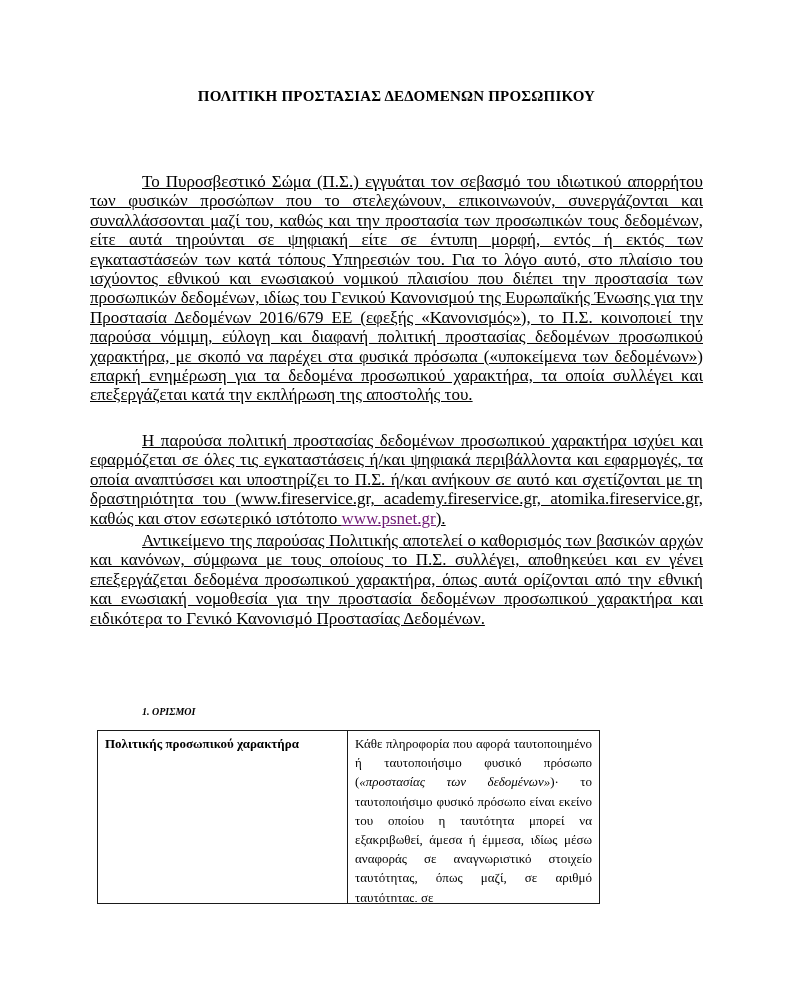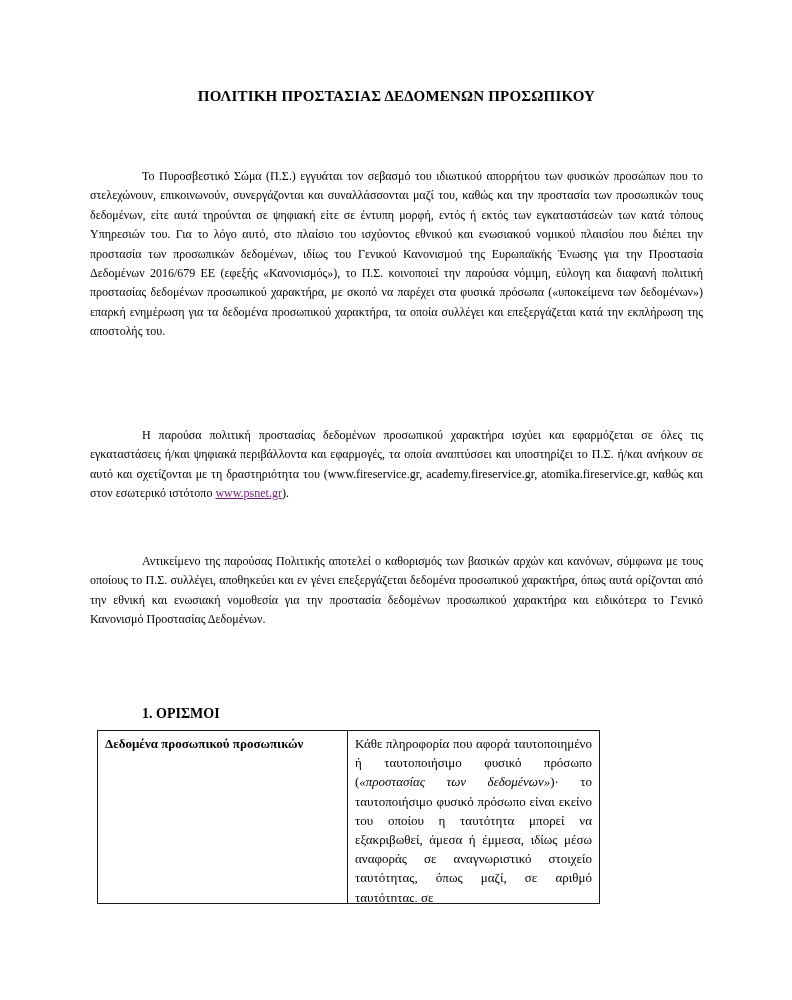--- a/index.html
+++ b/index.html
@@ -20,40 +20,42 @@
     text-align: center;
     font-weight: bold;
     font-size: 15px;
     line-height: 24px;
     letter-spacing: 0.2px;
   }
   .para {
     position: absolute;
     left: 90px;
     width: 613px;
-    font-size: 12px;
+    font-size: 17px;
     line-height: 19.4px;
     text-align: justify;
     text-indent: 52px;
+    text-decoration: underline;
   }
   #para-1 { top: 155px; }
   #para-2 { top: 414px; }
-  #para-3 { top: 540px; }
+  #para-3 { top: 514px; }
   .hyperlink {
     color: #701a75;
     text-decoration: underline;
     cursor: pointer;
   }
   .section-heading {
     position: absolute;
     left: 90px;
     top: 674px;
     width: 613px;
-    font-size: 14px;
+    font-size: 10px;
     font-weight: bold;
+    font-style: italic;
     text-indent: 52px;
     margin-top: 32px;
   }
   .def-table {
     position: absolute;
     left: 97px;
     top: 730px;
     width: 502px;
     border-collapse: collapse;
     table-layout: fixed;
@@ -88,21 +90,21 @@
   </p>
 
   <p class="para" id="para-3">Αντικείμενο της παρούσας Πολιτικής αποτελεί ο καθορισμός των βασικών αρχών και κανόνων, σύμφωνα με τους οποίους το Π.Σ. συλλέγει, αποθηκεύει και εν γένει επεξεργάζεται δεδομένα προσωπικού χαρακτήρα, όπως αυτά ορίζονται από την εθνική και ενωσιακή νομοθεσία για την προστασία δεδομένων προσωπικού χαρακτήρα και ειδικότερα το Γενικό Κανονισμό Προστασίας Δεδομένων.</p>
 
   <h2 class="section-heading">1. ΟΡΙΣΜΟΙ</h2>
 
   <table class="def-table">
     <tbody>
       <tr>
         <td class="term-cell">
-          <div class="clip">Δεδομένα προσωπικού προσωπικών</div>
+          <div class="clip">Πολιτικής προσωπικού χαρακτήρα</div>
         </td>
         <td class="definition-cell">
           <div class="clip">
             <span>Κάθε πληροφορία που αφορά ταυτοποιημένο ή ταυτοποιήσιμο φυσικό πρόσωπο (</span><em>«προστασίας των δεδομένων»</em><span>)· το ταυτοποιήσιμο φυσικό πρόσωπο είναι εκείνο του οποίου η ταυτότητα μπορεί να εξακριβωθεί, άμεσα ή έμμεσα, ιδίως μέσω αναφοράς σε αναγνωριστικό στοιχείο ταυτότητας, όπως μαζί, σε αριθμό ταυτότητας, σε</span>
           </div>
         </td>
       </tr>
     </tbody>
   </table>
 

